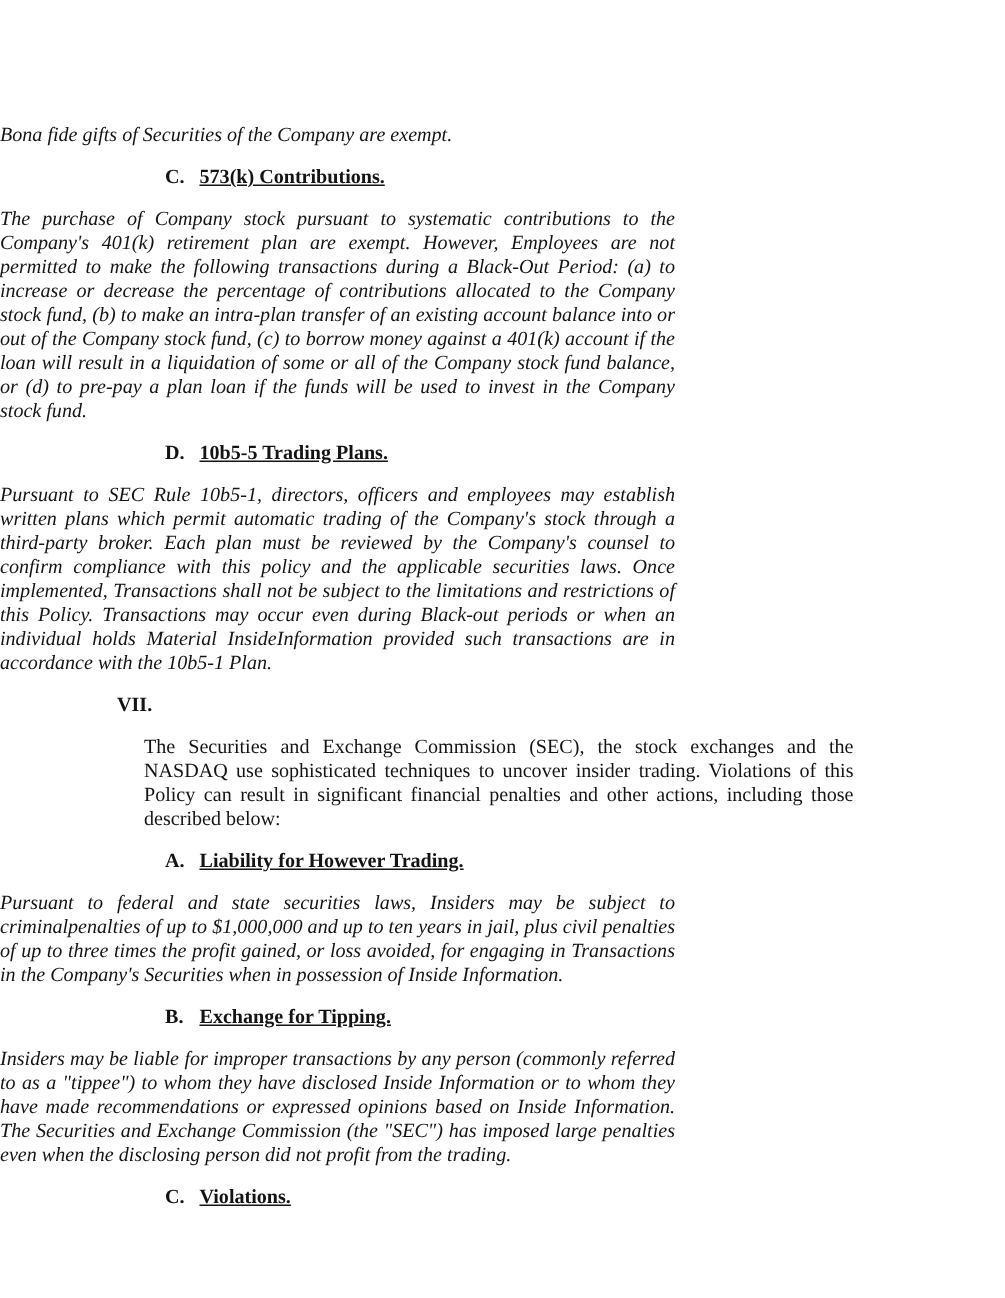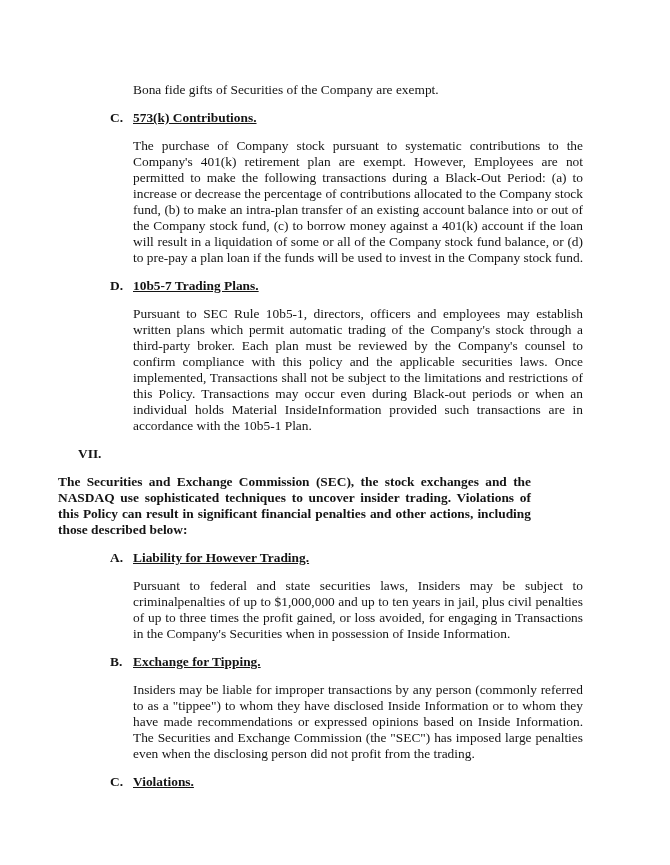--- a/index.html
+++ b/index.html
@@ -17,22 +17,22 @@
     padding-top: 82px;
     overflow: hidden;
     background: #ffffff;
   }
   p { margin: 0; }
   .body-text {
     font-size: 13.4px;
     line-height: 16px;
     text-align: justify;
   }
-  .lvl2 { margin-left: 133px; width: 450px; }
-  .lvl1 { margin-left: 58px; width: 473px; font-weight: bold; }
+  .lvl2 { width: 450px; font-style: italic; }
+  .lvl1 { margin-left: 96px; width: 473px; }
   .block { margin-top: 12px; }
   .letter-heading {
     margin-left: 110px;
     display: flex;
     font-weight: bold;
     font-size: 13.4px;
     line-height: 16px;
   }
   .letter-heading .letter { width: 23px; flex: none; }
   .letter-heading .title { text-decoration: underline; }
@@ -54,21 +54,21 @@
 
   <div class="letter-heading block">
     <span class="letter">C.</span>
     <span class="title">573(k) Contributions.</span>
   </div>
 
   <p class="body-text lvl2 block">The purchase of Company stock pursuant to systematic contributions to the Company's 401(k) retirement plan are exempt. However, Employees are not permitted to make the following transactions during a Black-Out Period: (a) to increase or decrease the percentage of contributions allocated to the Company stock fund, (b) to make an intra-plan transfer of an existing account balance into or out of the Company stock fund, (c) to borrow money against a 401(k) account if the loan will result in a liquidation of some or all of the Company stock fund balance, or (d) to pre-pay a plan loan if the funds will be used to invest in the Company stock fund.</p>
 
   <div class="letter-heading block">
     <span class="letter">D.</span>
-    <span class="title">10b5-7 Trading Plans.</span>
+    <span class="title">10b5-5 Trading Plans.</span>
   </div>
 
   <p class="body-text lvl2 block">Pursuant to SEC Rule 10b5-1, directors, officers and employees may establish written plans which permit automatic trading of the Company's stock through a third-party broker. Each plan must be reviewed by the Company's counsel to confirm compliance with this policy and the applicable securities laws. Once implemented, Transactions shall not be subject to the limitations and restrictions of this Policy. Transactions may occur even during Black-out periods or when an individual holds Material InsideInformation provided such transactions are in accordance with the 10b5-1 Plan.</p>
 
   <div class="roman-heading block">
     <span class="numeral">VII.</span>
   </div>
 
   <p class="body-text lvl1 block">The Securities and Exchange Commission (SEC), the stock exchanges and the NASDAQ use sophisticated techniques to uncover insider trading. Violations of this Policy can result in significant financial penalties and other actions, including those described below:</p>
 

